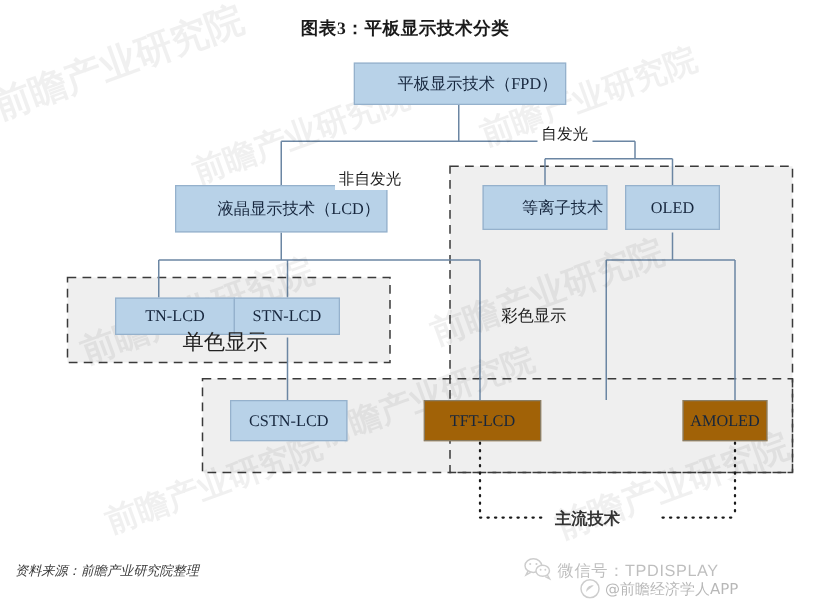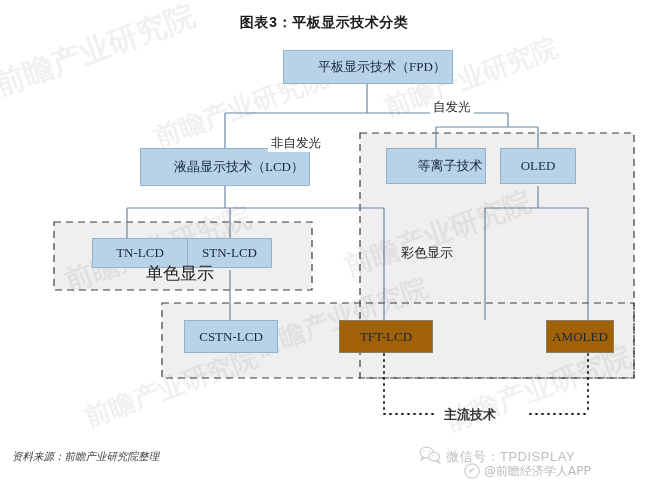--- a/index.html
+++ b/index.html
@@ -9,21 +9,21 @@
     font-family:"Liberation Serif","DejaVu Serif",serif;
     overflow:hidden;
     position:relative;
   }
   #root{position:relative;width:660px;height:490px;background:#fff;}
 
   
   .title{
     position:absolute;left:0;top:14px;width:648px;
     text-align:center;
-    font-family:Liberation Mono, monospace;
+    font-family:Liberation Serif, serif;
     font-weight:bold;font-size:14px;color:#1a1a1a;
     letter-spacing:.5px;
   }
 
   
   .canvas{position:absolute;left:0;top:0;width:660px;height:440px;}
   .canvas svg{position:absolute;left:0;top:0;}
 
   
   .node{

